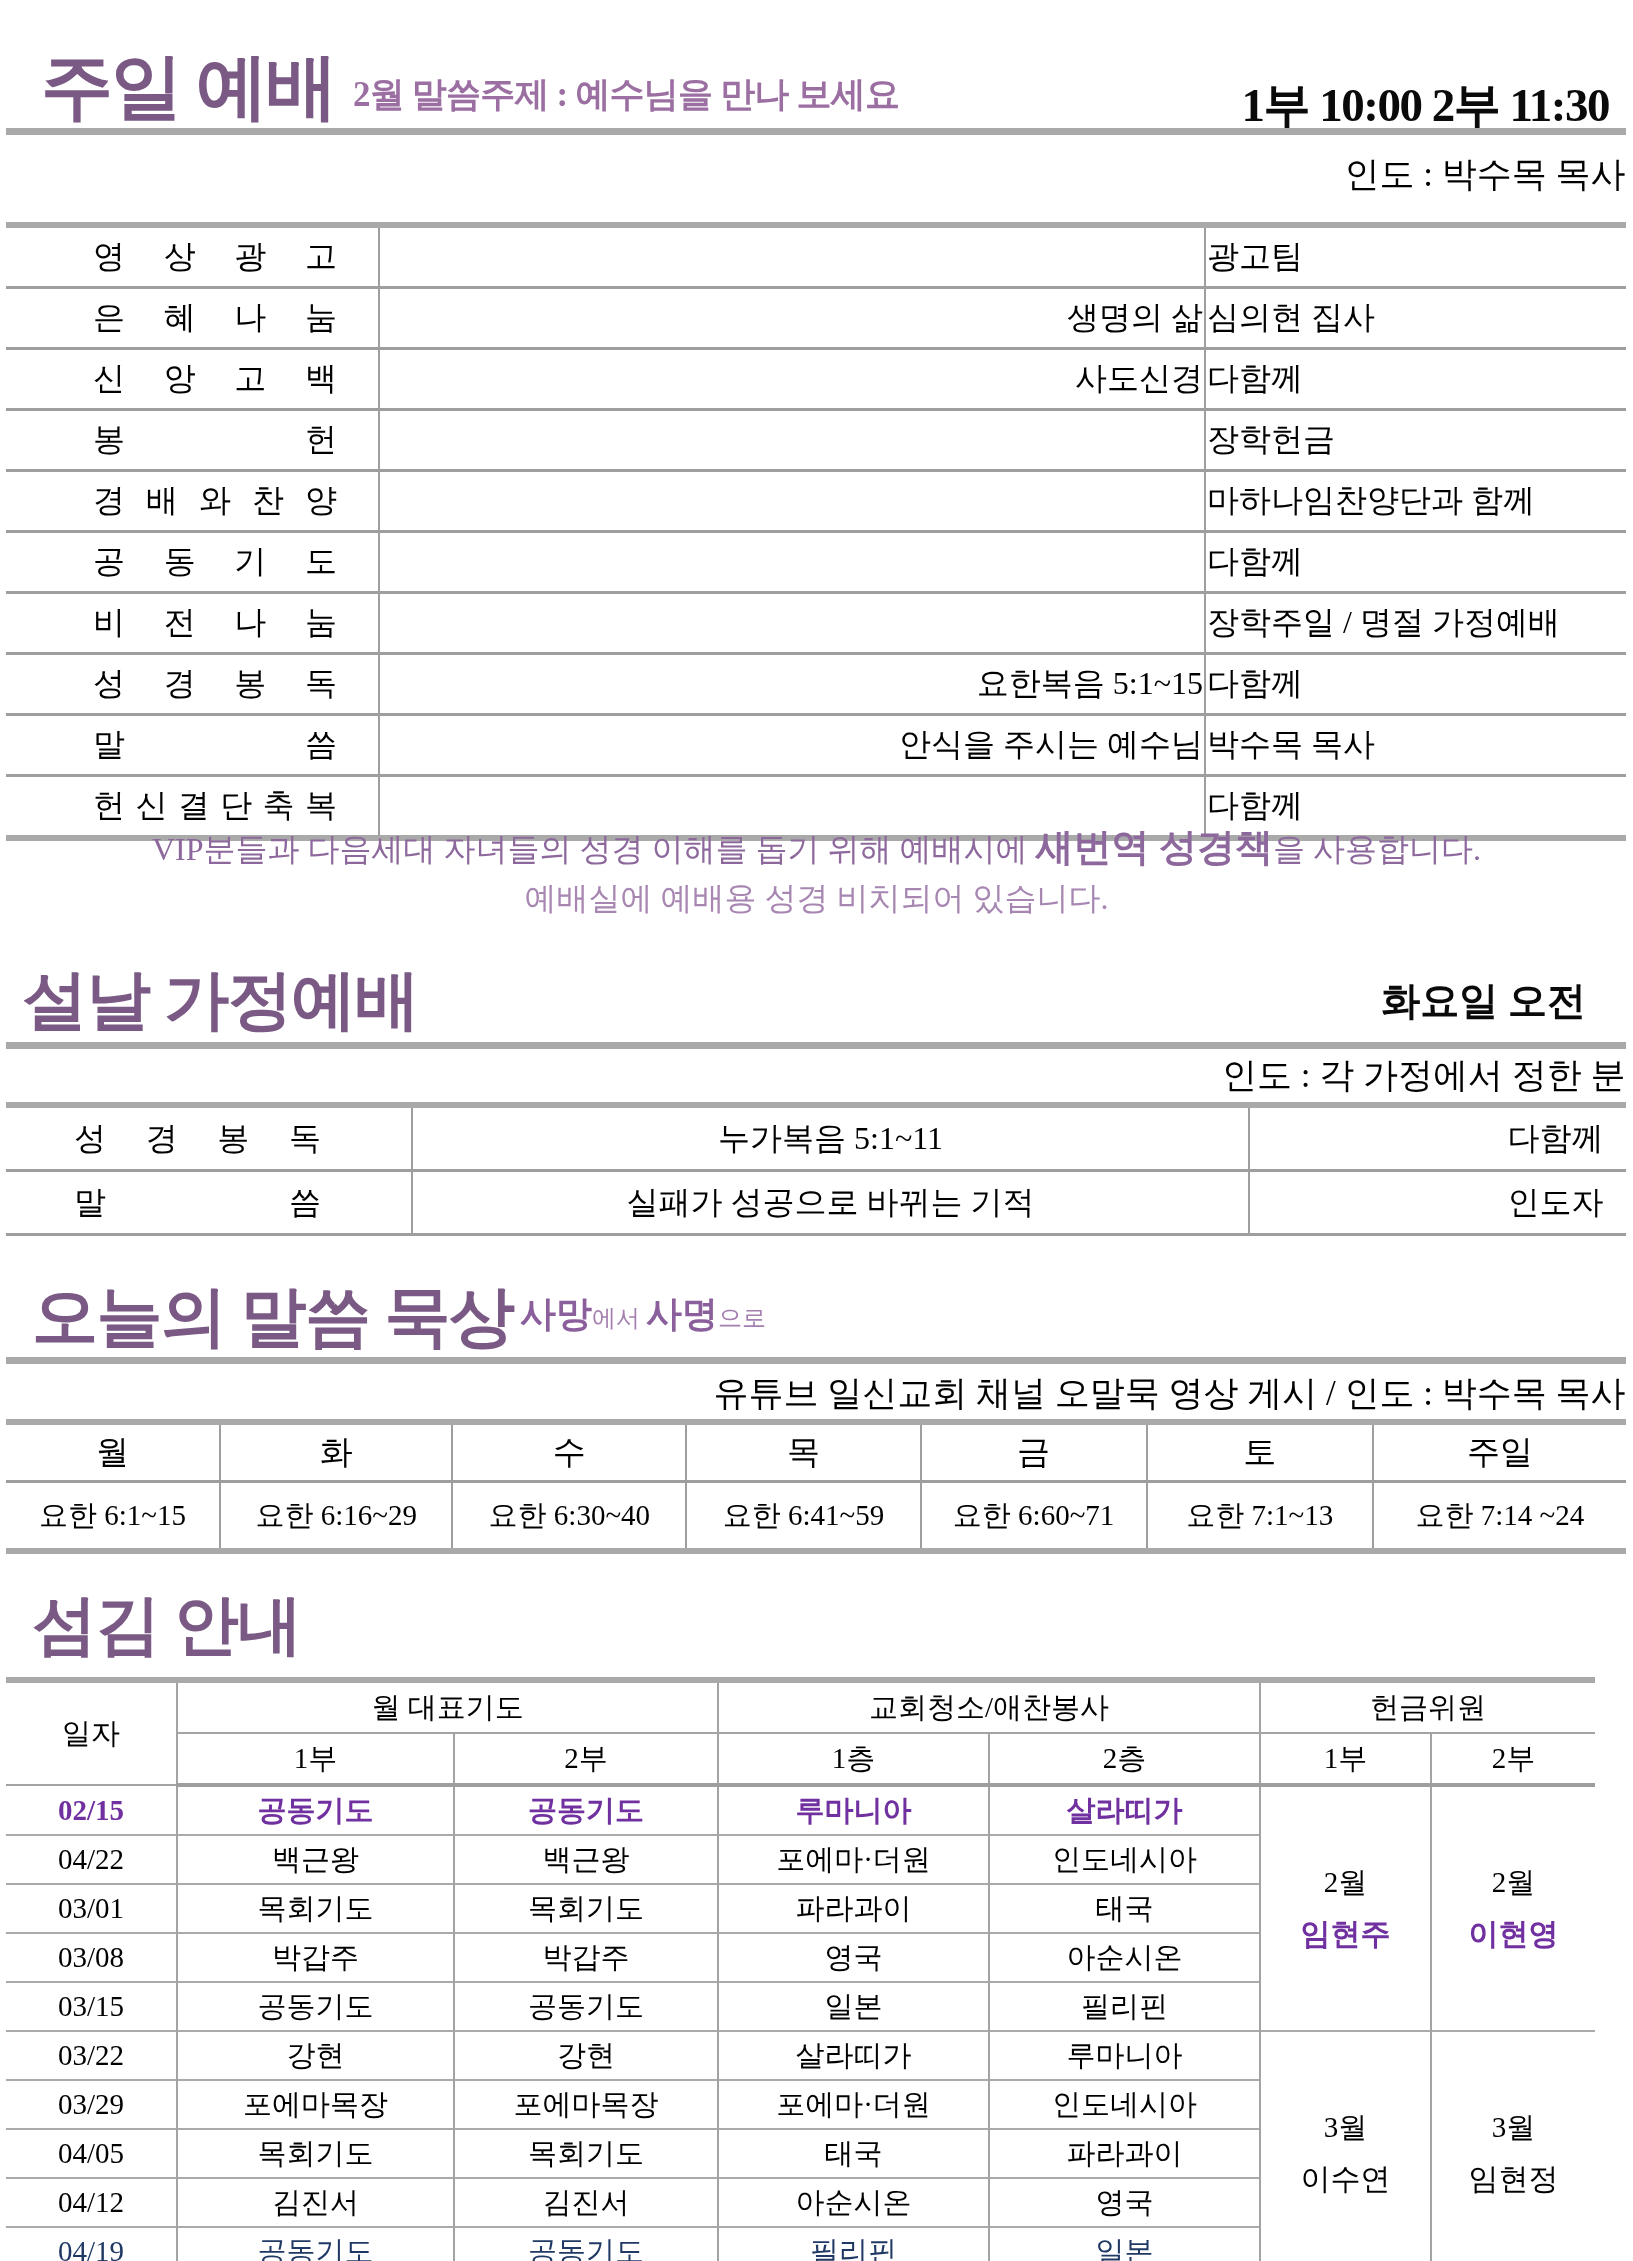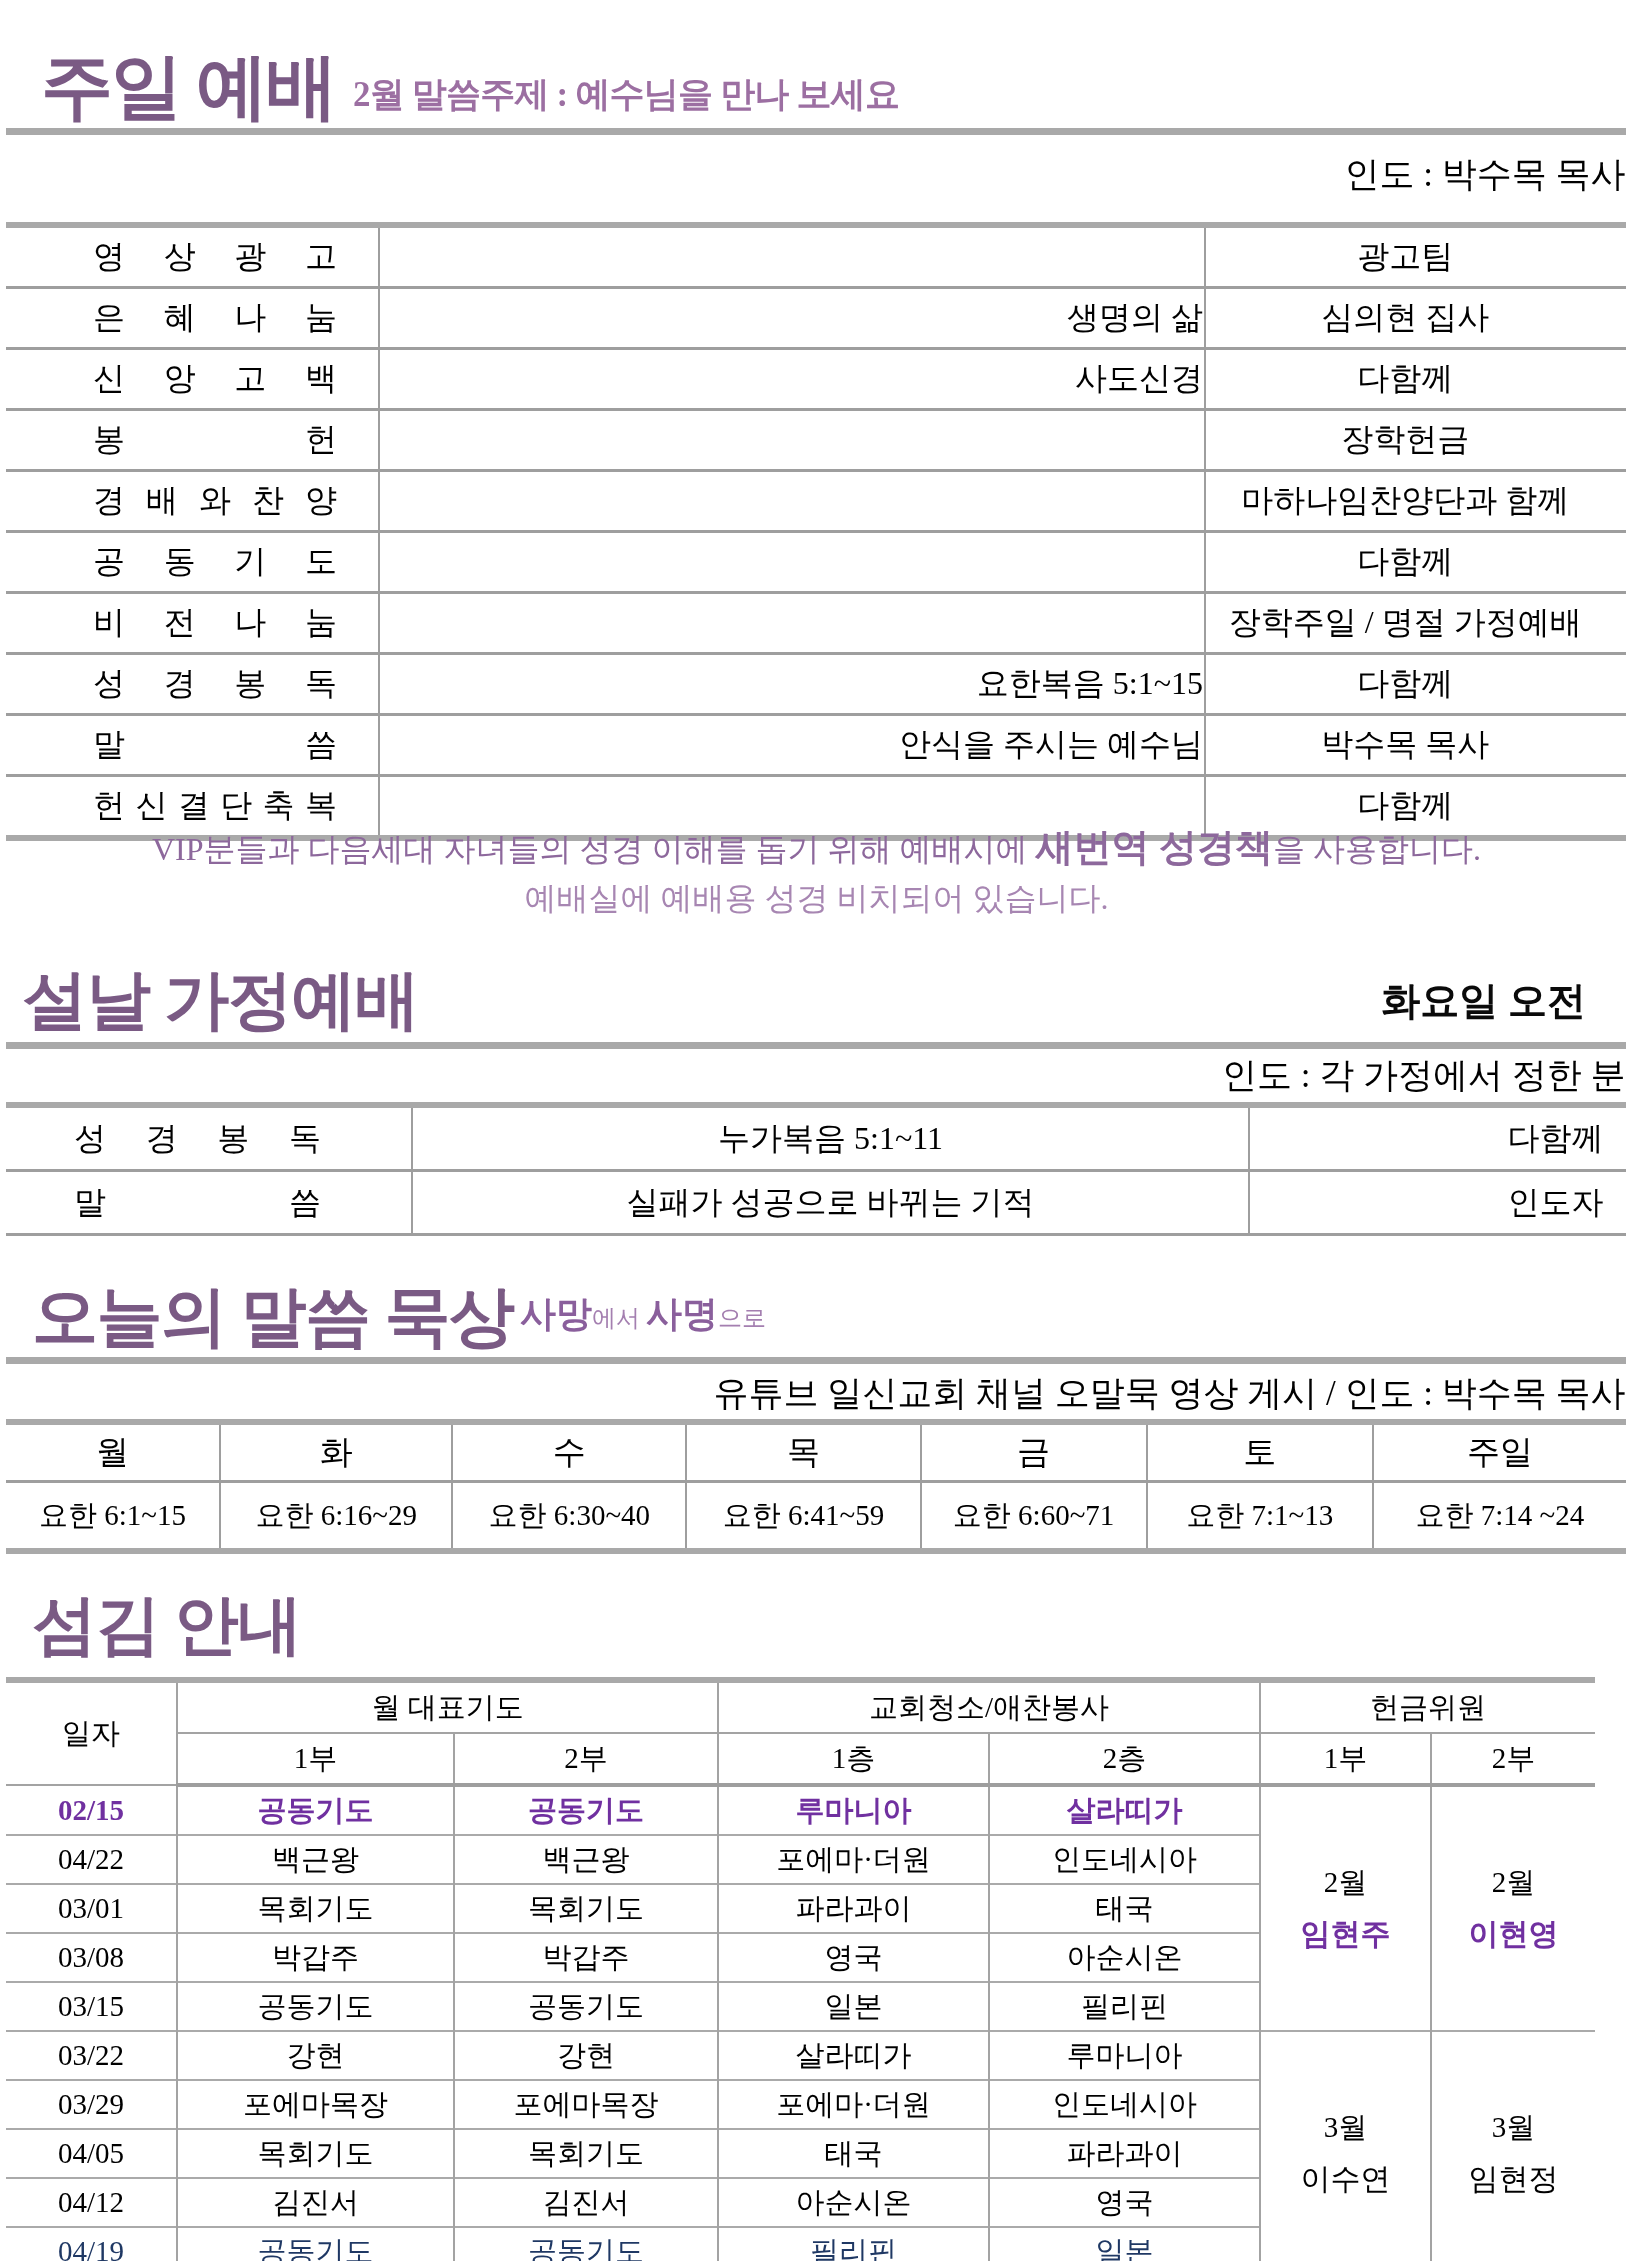--- a/index.html
+++ b/index.html
@@ -24,21 +24,21 @@
          color:#0a0a0a;letter-spacing:-1.5px;white-space:nowrap}
   .lead1{top:151px;font-size:35px}
 
   
   .t1{left:6px;top:222px;width:1620px;border-top:6.8px solid #a9a9a9;border-bottom:6.8px solid #a9a9a9}
   .t1 td{height:56px;border-top:3px solid #9e9e9e}
   .t1 tr:first-child td{border-top:none}
   .t1 td + td{border-left:2.3px solid #9e9e9e}
   .t1 .c1{padding:0 41px 0 87px}
   .t1 .c2{text-align:right}
-  .t1 .c3{text-align:center;padding-right:22.6px}
+  .t1 .c3{text-align:left;padding-right:22.6px}
 
   .note{position:absolute;left:0;width:100%;text-align:center;white-space:nowrap}
   .note1{top:1090;top:822px;font-size:32px;color:#8d689c}
   .note1 b{font-size:38px;font-weight:800;color:#8d689c}
   .note2{top:877px;font-size:32px;color:#a786b2}
 
   
   .t2-title{left:22.6px;top:956px;font-size:65px}
   .when2{position:absolute;right:47px;top:974px;font-size:39px;font-weight:700;color:#0a0a0a;white-space:nowrap}
   .rule2{top:1042px}
@@ -78,20 +78,21 @@
   .t4 .offname{font-size:30px}
   .t4 .offname.purple{color:#7030a0;font-weight:700}
 </style>
 </head>
 <body>
 
 <div class="page">
 
   <div class="main-title">주일 예배</div>
   <div class="theme">2월 말씀주제 :  예수님을 만나 보세요</div>
+  <div class="times">1부 10:00  2부 11:30</div>
   <div class="rule" style="top:128px"></div>
   <div class="right-line lead1">인도 : 박수목 목사</div>
 
   <table class="t1">
     <colgroup>
         <col style="width:373px">
         <col style="width:826px">
         <col style="width:421px">
       </colgroup>
     <tbody>

